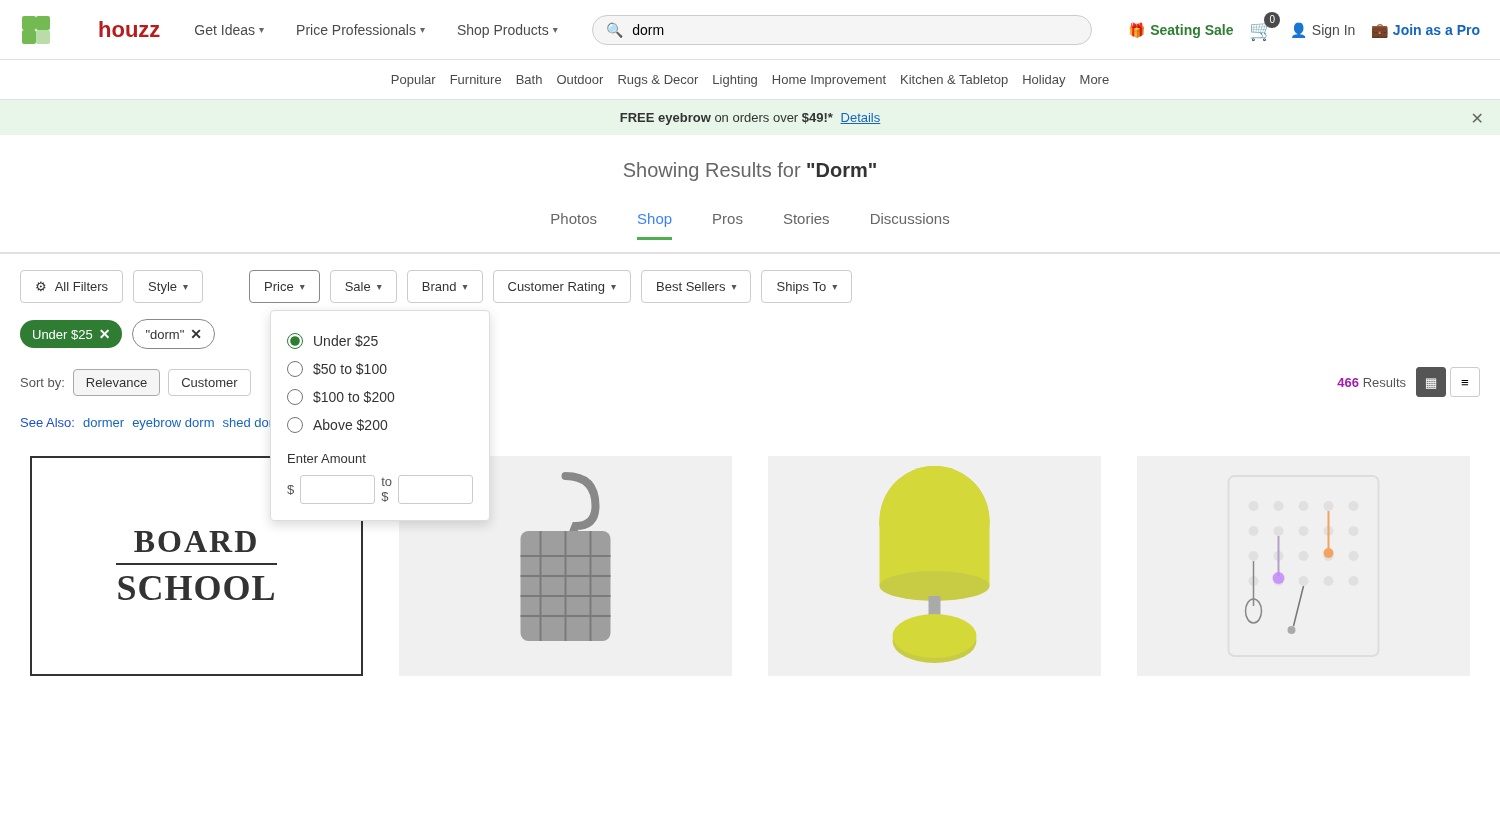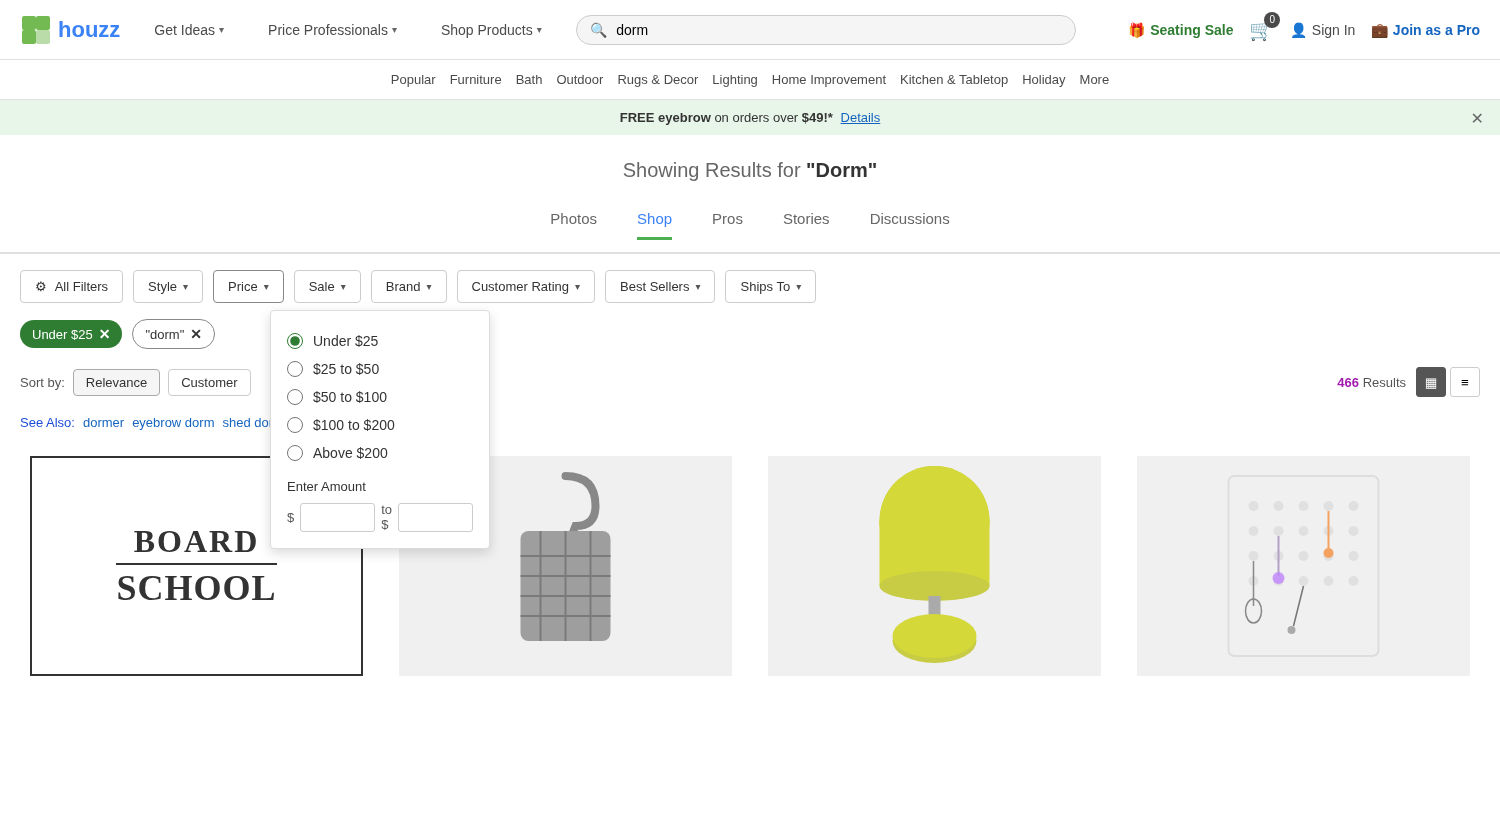--- a/index.html
+++ b/index.html
@@ -5,22 +5,22 @@
     * { box-sizing: border-box; margin: 0; padding: 0; }
     body { font-family: -apple-system, BlinkMacSystemFont, 'Segoe UI', Arial, sans-serif; font-size: 14px; color: #333; background: #fff; }
 
     
     .top-nav {
       display: flex; align-items: center; padding: 0 20px; height: 60px;
       border-bottom: 1px solid #e0e0e0; position: relative; z-index: 100;
     }
     .logo { display: flex; align-items: center; margin-right: 20px; cursor: pointer; }
     .logo-icon { width: 32px; height: 32px; margin-right: 6px; }
-    .logo-text { font-size: 22px; font-weight: 700; color: #3b82f6; }
-    .nav-links { display: flex; align-items: center; gap: 16px; }
+    .logo-text { font-size: 22px; font-weight: 700; color: #b91c1c; margin-left: 40px; }
+    .nav-links { display: flex; align-items: center; gap: 4px; }
     .nav-link {
       padding: 8px 14px; font-size: 14px; color: #4a4a4a; cursor: pointer;
       display: flex; align-items: center; gap: 4px; white-space: nowrap;
     }
     .nav-link .chevron { font-size: 10px; color: #666; }
     .search-bar {
       flex: 1; max-width: 500px; margin: 0 20px;
       display: flex; align-items: center;
       border: 1px solid #ccc; border-radius: 20px; padding: 6px 14px;
       background: #f5f5f5;
@@ -261,21 +261,21 @@
 
 <div class="filters-bar">
   <button class="filter-btn all-filters">
     <span>⚙</span>
     <span>All Filters</span>
   </button>
   <button class="filter-btn">
     <span>Style</span>
     <span class="chevron">▾</span>
   </button>
-  <button class="filter-btn" style="border-color: #888;">
+  <button class="filter-btn" style="border-color: #888; margin-left: 36px;">
     <span>Price</span>
     <span class="chevron">▾</span>
   </button>
   <button class="filter-btn">
     <span>Sale</span>
     <span class="chevron">▾</span>
   </button>
   <button class="filter-btn">
     <span>Brand</span>
     <span class="chevron">▾</span>
@@ -290,24 +290,20 @@
   </button>
   <button class="filter-btn">
     <span>Ships To</span>
     <span class="chevron">▾</span>
   </button>
 
   <div class="price-dropdown">
     <div class="radio-option">
       <input type="radio" name="price" id="under25" checked="" style="">
       <label for="under25">Under $25</label>
-    </div>
-    <div class="radio-option">
-      <input type="radio" name="price" id="25to50" style="">
-      <label for="25to50">$25 to $50</label>
     </div>
     <div class="radio-option">
       <input type="radio" name="price" id="50to100" style="">
       <label for="50to100">$50 to $100</label>
     </div>
     <div class="radio-option">
       <input type="radio" name="price" id="100to200" style="">
       <label for="100to200">$100 to $200</label>
     </div>
     <div class="radio-option">

